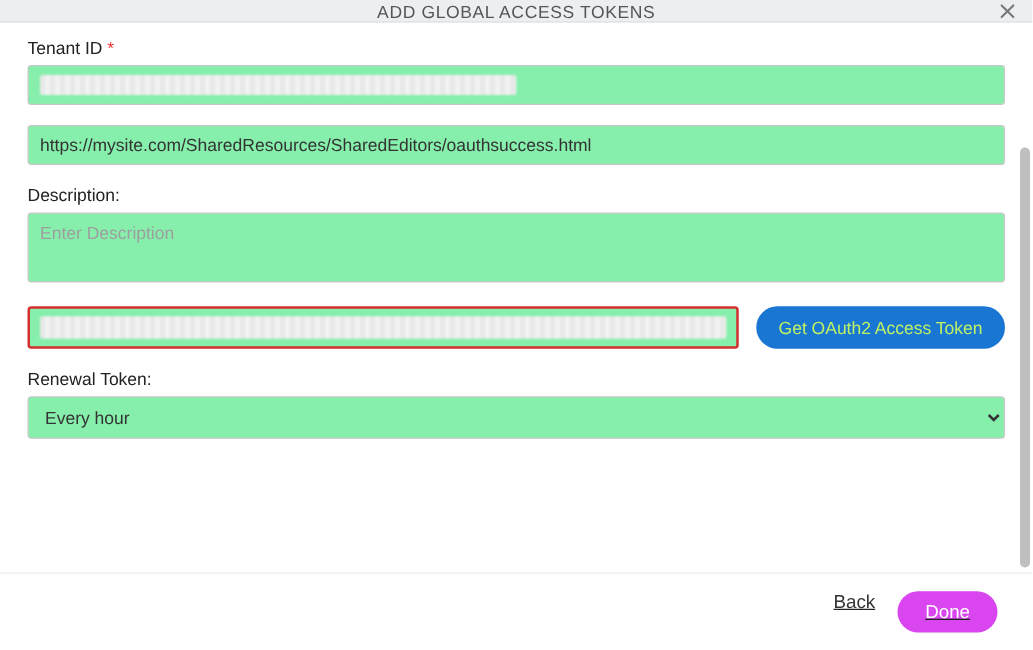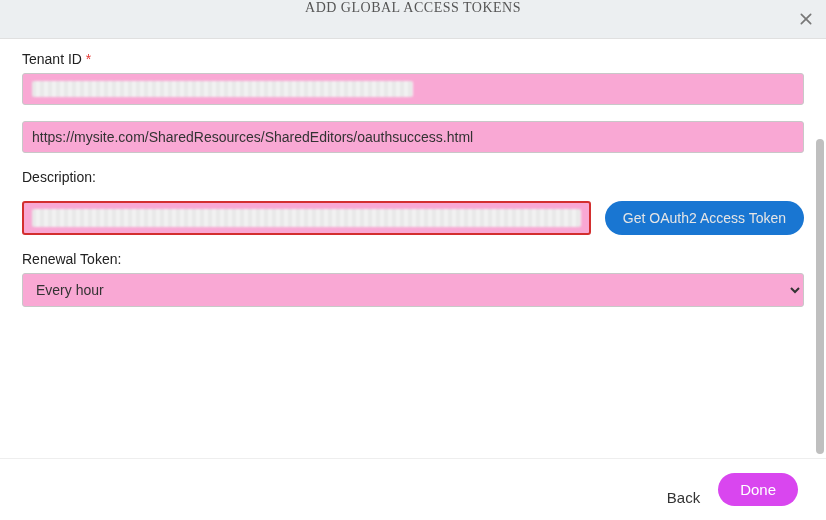--- a/index.html
+++ b/index.html
@@ -1,55 +1,55 @@
 <!DOCTYPE html>
 <html><head>
 <meta charset="utf-8">
 <style>
   * { box-sizing: border-box; margin: 0; padding: 0; }
   html, body { width: 826px; height: 520px; font-family: Arial, Helvetica, sans-serif; font-size: 14px; color: #222; background: #fff; }
   .dialog { width: 826px; height: 520px; display: flex; flex-direction: column; }
-  .header { background: #eceff1; height: 39px; display: flex; align-items: flex-start; position: relative; border-bottom: 1px solid #e0e0e0; font-family: Liberation Serif, serif; }
+  .header { background: #eceff1; height: 18px; display: flex; align-items: flex-end; position: relative; border-bottom: 1px solid #e0e0e0; }
   .header-title { flex: 1; text-align: center; font-size: 14px; letter-spacing: 0.5px; color: #555; font-weight: 400; }
   .close-btn { position: absolute; right: 8px; top: 50%; transform: translateY(-50%); width: 24px; height: 24px; display: flex; align-items: center; justify-content: center; cursor: pointer; color: #777; }
   .close-btn svg { width: 16px; height: 16px; }
   .body-wrap { flex: 1; position: relative; overflow: hidden; }
   .body { padding: 12px 22px 8px 22px; height: 100%; overflow-y: auto; }
   .scroll-indicator { position: absolute; right: 2px; top: 100px; width: 8px; bottom: 4px; background: #bfbfbf; border-radius: 4px; }
   .field { margin-bottom: 16px; position: relative; }
   .field-label { display: block; margin-bottom: 6px; font-size: 14px; color: #222; }
   .req { color: #e53935; }
   .info-icon { position: absolute; right: 0; top: -2px; width: 18px; height: 18px; color: #1976d2; cursor: pointer; }
   .info-icon svg { width: 18px; height: 18px; }
   input[type=text], textarea, select {
     width: 100%; border: 1px solid #c8c8c8; border-radius: 3px; padding: 7px 9px;
-    font-size: 14px; font-family: inherit; color: #333; background: #f9a8d4;
+    font-size: 14px; font-family: inherit; color: #333; background: #86efac;
   }
   input[type=text]::placeholder, textarea::placeholder { color: #9e9e9e; }
   textarea { height: 56px; resize: none; }
   .redacted {
     position: relative; color: transparent !important;
   }
   .redacted-overlay {
     position: absolute; left: 10px; right: 50%; top: 8px; bottom: 8px;
     background: repeating-linear-gradient(90deg, #e8e8e8 0, #e8e8e8 4px, #f2f2f2 4px, #f2f2f2 8px);
     border-radius: 2px; filter: blur(1px);
   }
   .redacted-wrap { position: relative; }
   .token-row { display: flex; align-items: stretch; gap: 14px; }
   .token-input-wrap { flex: 1; position: relative; }
   .token-input-wrap input { border: 2px solid #d32f2f; }
   .token-input-wrap .redacted-overlay { left: 10px; right: 10px; top: 8px; bottom: 8px; }
   .get-token-btn {
-    background: #1976d2; color: #e5e5e5; border: none; border-radius: 18px;
+    background: #1976d2; color: #bef264; border: none; border-radius: 18px;
     padding: 0 18px; font-size: 14px; cursor: pointer; white-space: nowrap; height: 34px;
   }
   select { appearance: auto; height: 34px; }
 
-  .footer { border-top: 1px solid #eee; padding: 14px 28px 14px 0; display: flex; justify-content: flex-end; align-items: flex-end; gap: 18px; }
+  .footer { border-top: 1px solid #eee; padding: 14px 28px 14px 0; display: flex; justify-content: flex-end; align-items: flex-start; gap: 18px; text-decoration: underline; }
   .back-btn { background: none; border: none; font-size: 15px; color: #333; cursor: pointer; }
   .done-btn { background: #d946ef; color: #fff; border: none; border-radius: 18px; padding: 8px 22px; font-size: 15px; cursor: pointer; }
 </style>
 </head>
 <body>
 
 <div class="dialog">
 
   <div class="header">
     <div class="header-title">ADD GLOBAL ACCESS TOKENS</div>
@@ -72,20 +72,21 @@
           <div class="redacted-overlay"></div>
         </div>
       </div>
 
       <div class="field">
         <input type="text" value="https://mysite.com/SharedResources/SharedEditors/oauthsuccess.html" style="">
       </div>
 
       <div class="field">
         <label class="field-label">Description:</label>
+        <textarea placeholder="Enter Description" style=""></textarea>
       </div>
 
       <div class="field">
         <div class="token-row">
           <div class="token-input-wrap redacted-wrap">
             <input type="text" class="redacted" value="" style="">
             <div class="redacted-overlay"></div>
           </div>
           <button class="get-token-btn">Get OAuth2 Access Token</button>
         </div>

